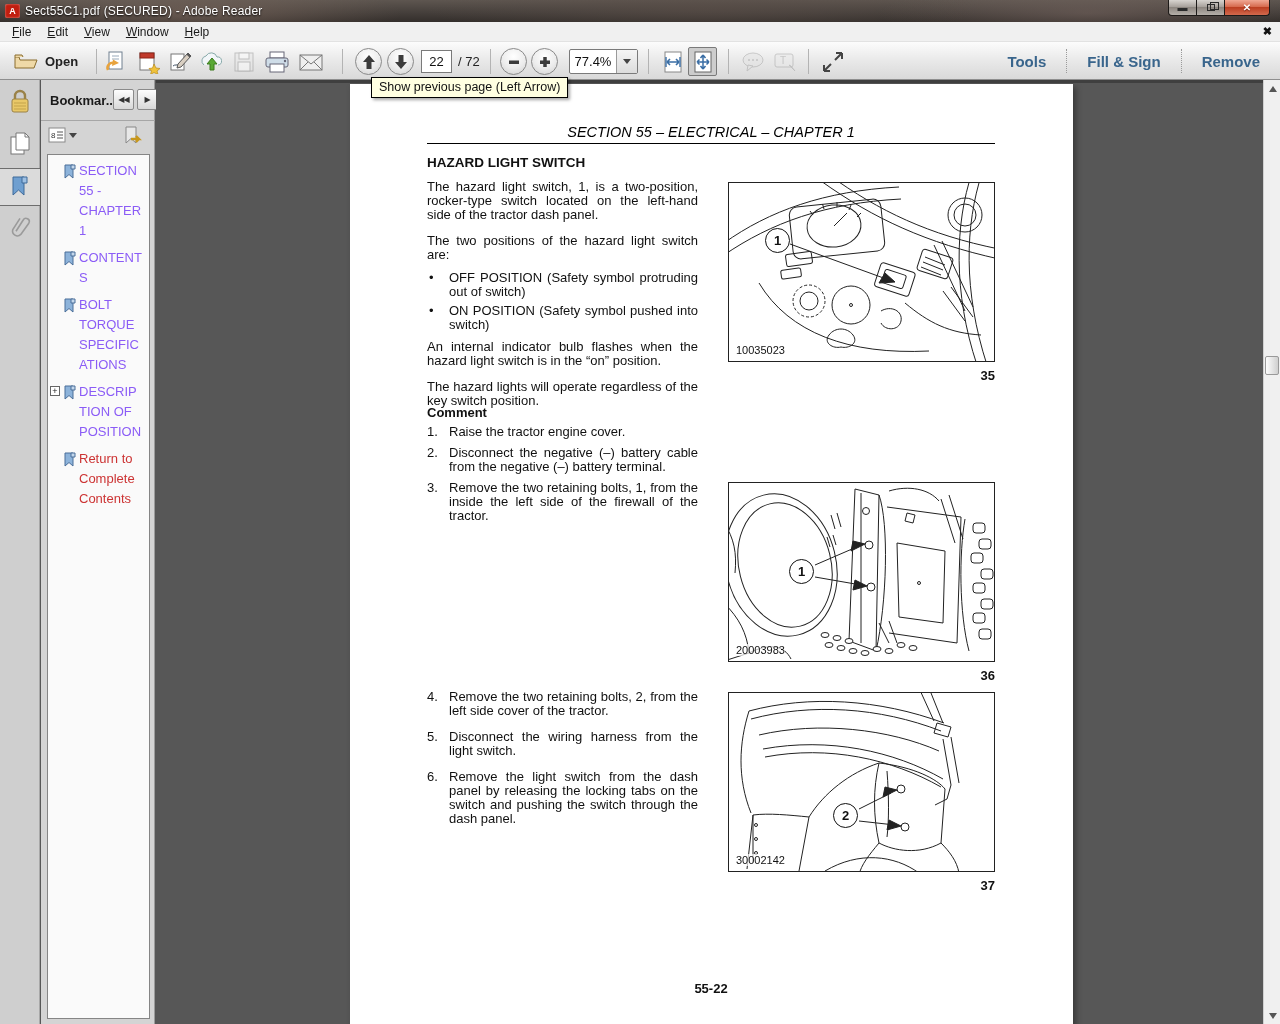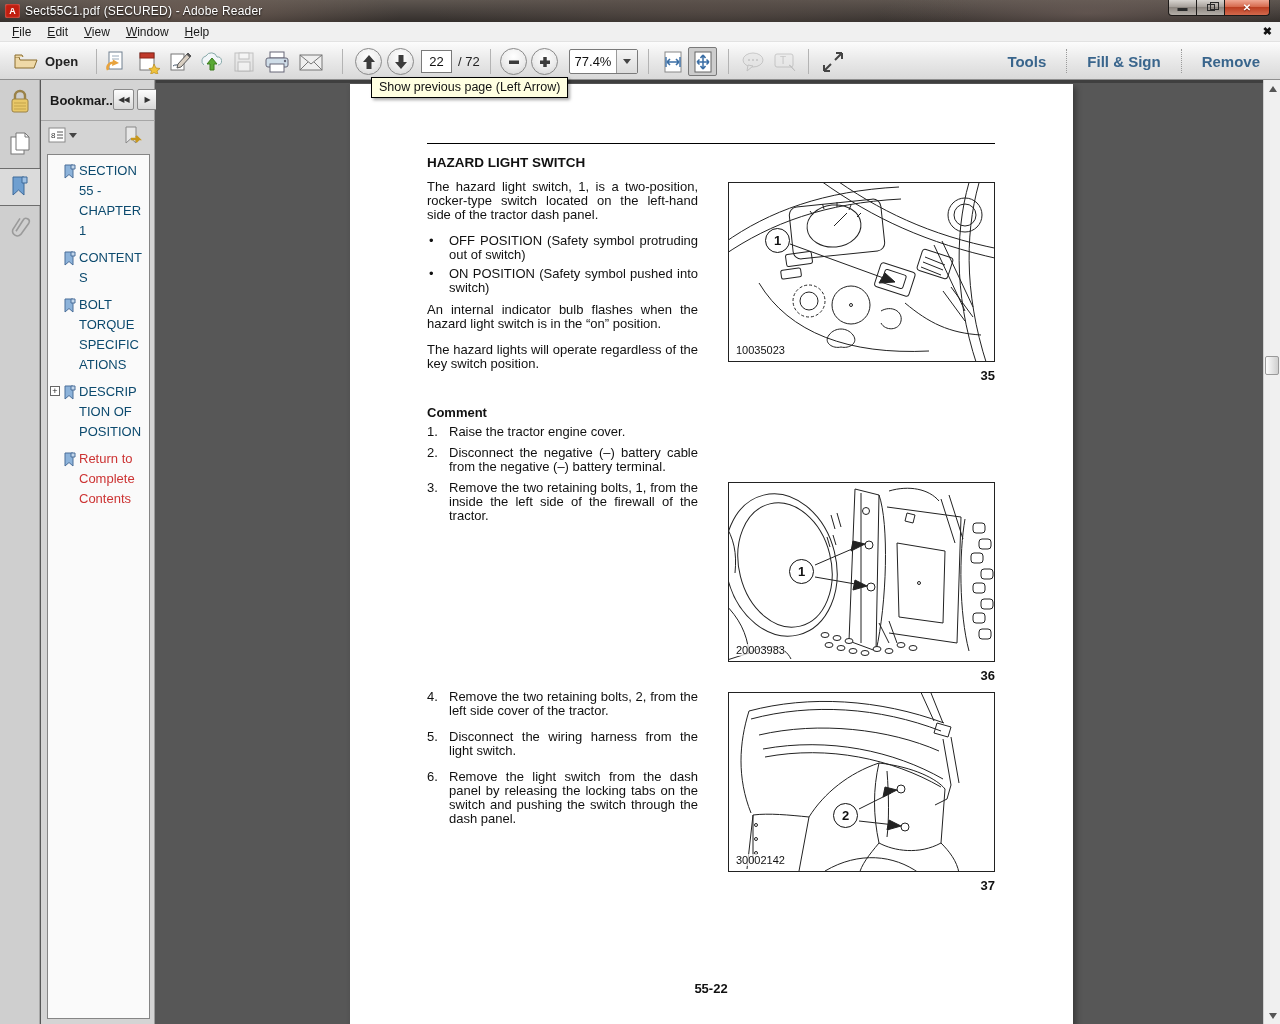--- a/index.html
+++ b/index.html
@@ -150,21 +150,21 @@
     overflow:hidden; padding:3px 0 0 0;
   }
   .bm-item { display:flex; align-items:flex-start; padding:3px 1px 4px 14px; position:relative; }
   .bm-item .expander {
     position:absolute; left:2px; top:7px; width:10px; height:10px;
     border:1px solid #666; background:#fff;
     font-size:9px; line-height:8px; text-align:center; color:#222;
   }
   .bm-ribbon { flex:0 0 17px; margin-top:2px; }
   .bm-label {
-    font-size:13px; line-height:20px; color:#0c4a6e; width:64px;
+    font-size:13px; line-height:20px; color:#8b5cf6; width:64px;
     word-wrap:break-word; overflow-wrap:break-word;
   }
   .bm-label.red { color:#cc3333; }
 
   .splitter-grip {
     position:absolute; left:156px; top:417px; width:6px; height:66px;
     background-image:radial-gradient(#dcdcdc 36%, transparent 40%);
     background-size:3px 3px;
   }
 
@@ -526,25 +526,27 @@
       </div>
 
     </div>
   </div>
 
   <div class="splitter-grip"></div>
 
   <div class="doc-area">
     <div class="pdf-page">
 
+      <div class="pg-header">SECTION 55 – ELECTRICAL – CHAPTER 1</div>
       <div class="pg-header-rule"></div>
       <div class="pg-title">HAZARD LIGHT SWITCH</div>
 
       <div class="col-left blockA">
         <p class="para">The hazard light switch, 1, is a two-position, rocker-type switch located on the left-hand side of the tractor dash panel.</p>
+        <p class="para" style="margin-bottom:9px">The two positions of the hazard light switch are:</p>
         <ul class="bullets">
           <li>OFF POSITION (Safety symbol protruding out of switch)</li>
           <li>ON POSITION (Safety symbol pushed into switch)</li>
         </ul>
         <p class="para">An internal indicator bulb flashes when the hazard light switch is in the “on” position.</p>
         <p class="para">The hazard lights will operate regardless of the key switch position.</p>
       </div>
 
       <div class="col-left blockB">
         <div class="sub-head">Comment</div>

